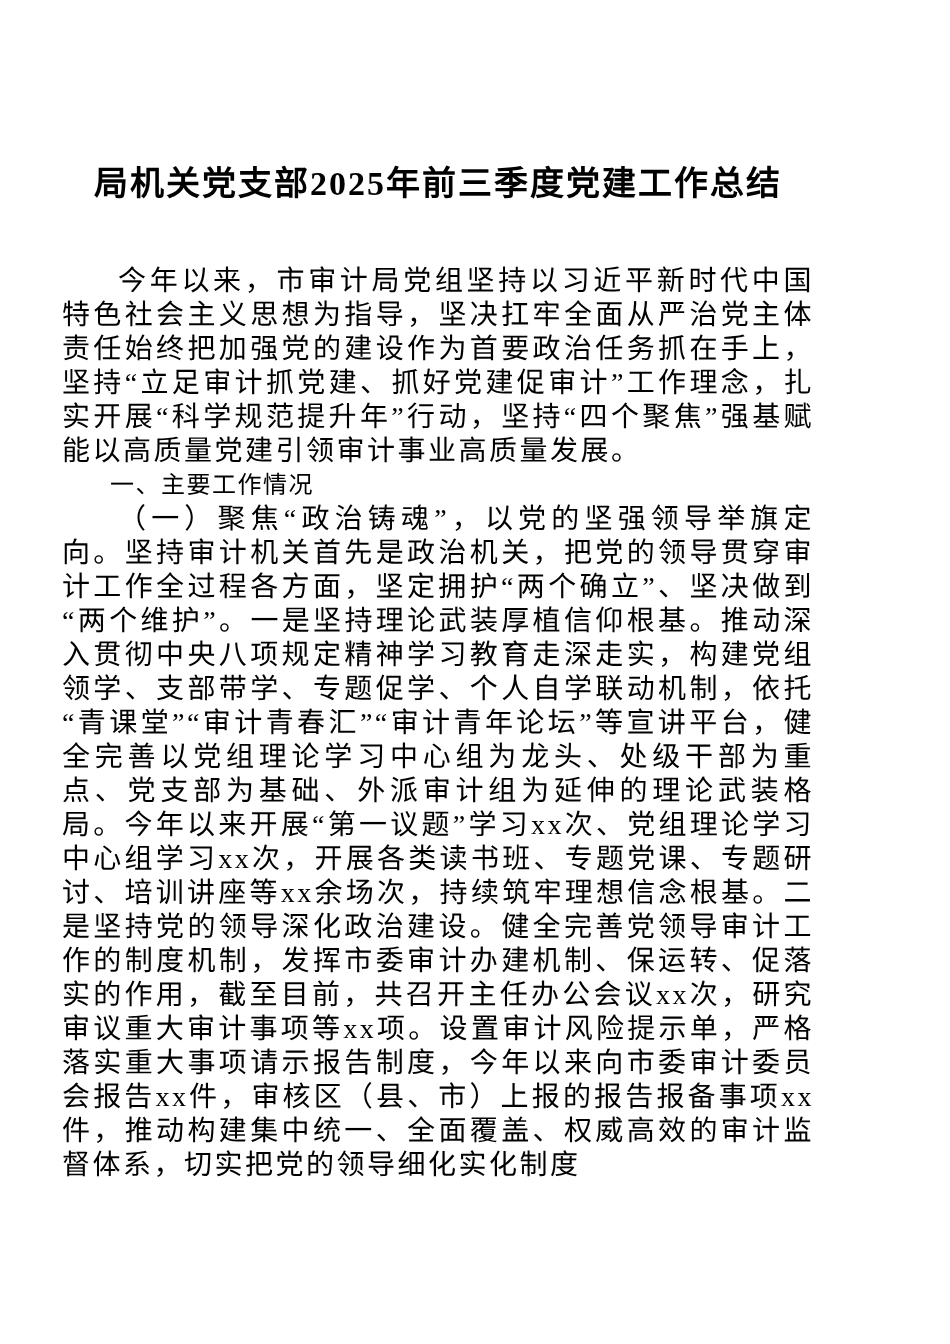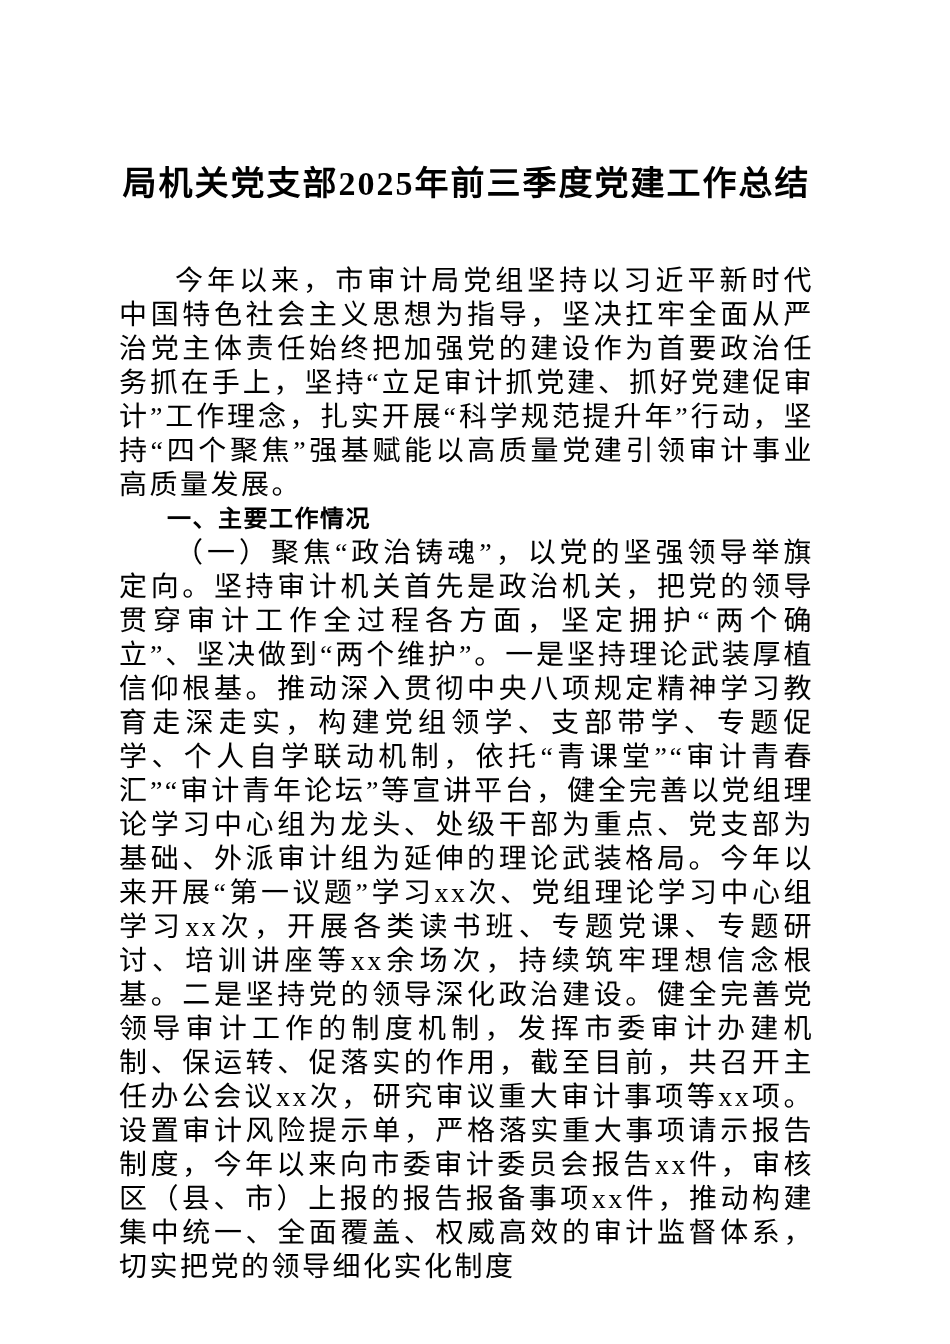--- a/index.html
+++ b/index.html
@@ -7,21 +7,21 @@
     padding: 0;
     background: #ffffff;
   }
   .page {
     position: relative;
     width: 950px;
     height: 1344px;
     margin: 0 auto;
     background: #ffffff;
     box-sizing: border-box;
-    padding: 150px 136px 40px 119px;
+    padding: 150px 136px 40px 62px;
     overflow: hidden;
     color: #000000;
   }
   .doc-title {
     font-family: "Liberation Serif", "DejaVu Serif", serif;
     font-weight: bold;
     font-size: 34px;
     line-height: 68px;
     letter-spacing: 2px;
     text-align: center;
@@ -32,21 +32,21 @@
     font-size: 28px;
     line-height: 34px;
     letter-spacing: 2.5px;
     text-align: justify;
     text-justify: inter-character;
     text-indent: 2em;
     margin: 0;
   }
   .section-heading {
     font-family: "Liberation Sans", "DejaVu Sans", sans-serif;
-    font-weight: bold;
+    font-weight: normal;
     font-size: 24px;
     line-height: 34px;
     letter-spacing: 1.5px;
     text-indent: 2em;
     margin: 0;
   }
 </style>
 </head>
 <body>
 

